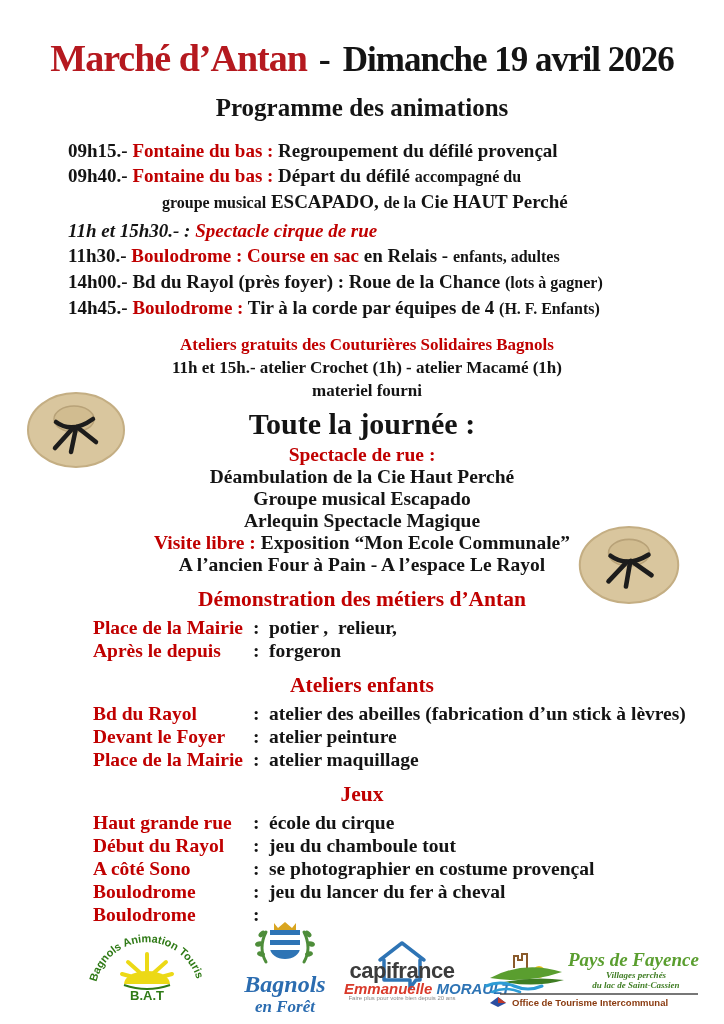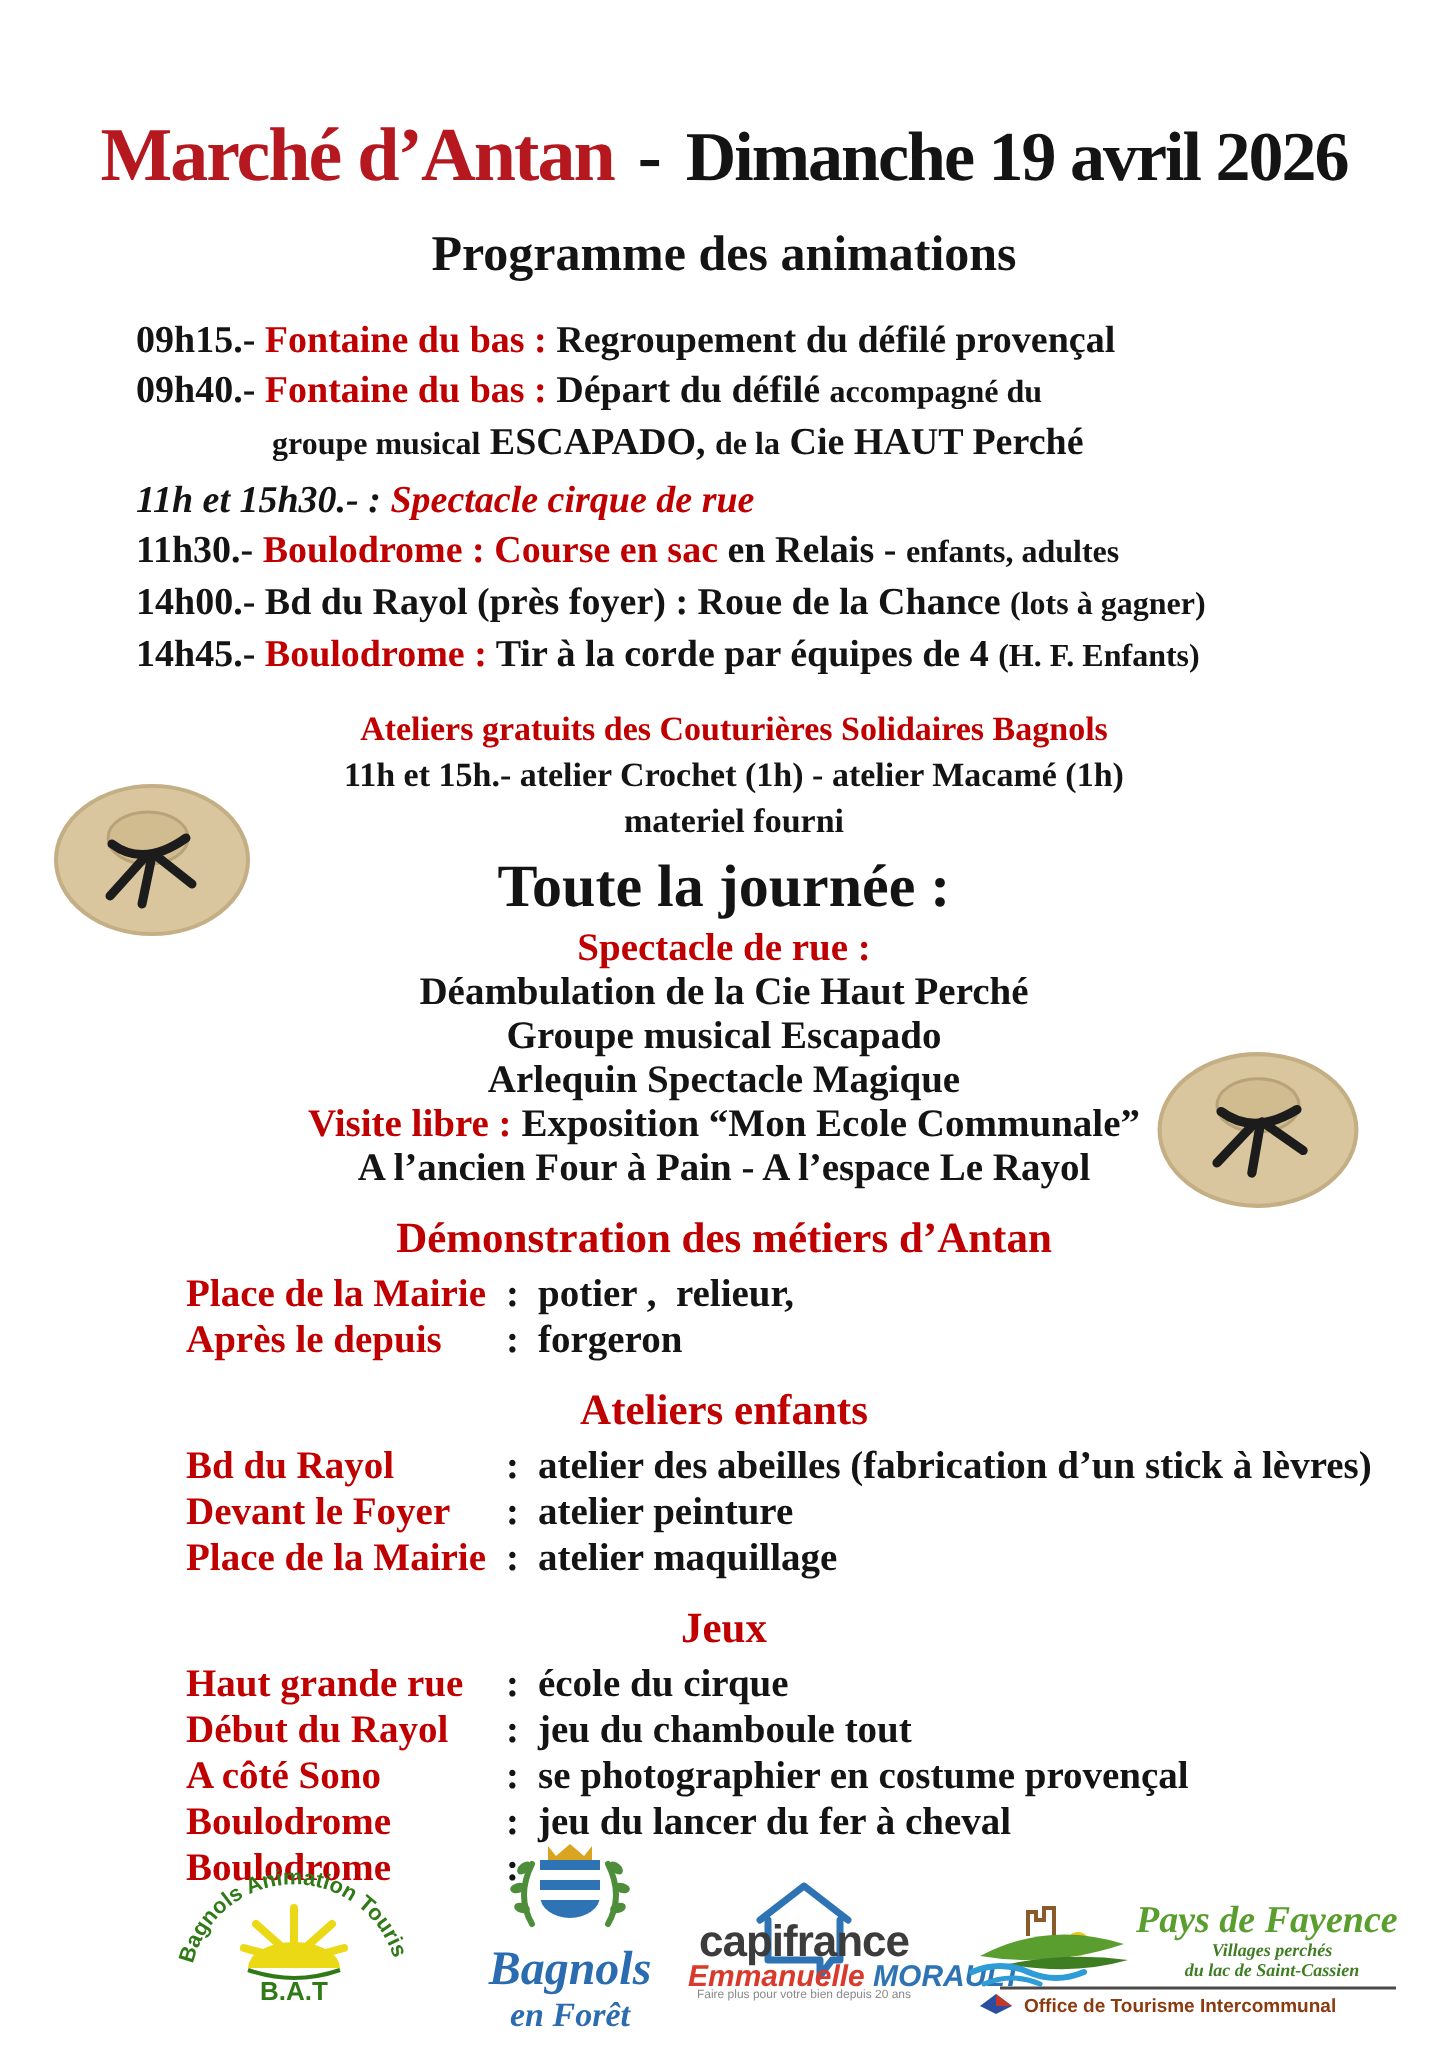--- a/index.html
+++ b/index.html
@@ -1,29 +1,29 @@
 <!DOCTYPE html>
 <html><head>
 <meta charset="utf-8">
 <style>
   html,body{margin:0;padding:0;}
   body{width:724px;height:1024px;background:#ffffff;overflow:hidden;
        font-family:"Liberation Serif","DejaVu Serif",serif;color:#141414;}
   .page{position:relative;width:724px;height:1024px;background:#fff;}
 
-  .title-row{padding-top:56px;text-align:center;font-weight:bold;white-space:nowrap;}
+  .title-row{padding-top:36px;text-align:center;font-weight:bold;white-space:nowrap;}
   .t-red{color:#b5191f;font-size:38px;letter-spacing:-1px;}
   .t-sep{color:#141414;font-size:36px;margin:0 8px;}
   .t-black{color:#141414;font-size:35px;letter-spacing:-1px;}
 
   .subtitle{margin-top:14px;text-align:center;font-size:25px;font-weight:bold;}
 
   .program{margin:16px 0 0 68px;font-size:19px;font-weight:bold;line-height:25px;}
   .p-line{white-space:nowrap;}
-  .p-cont{margin-left:68px;}
+  .p-cont{margin-left:94px;}
   .gap-before{margin-top:3px;font-style:italic;}
   .red{color:#c00000;}
   .blk{color:#141414;}
   .sm{font-size:16px;}
 
   .center-block{text-align:center;font-weight:bold;}
   .couturieres{margin-top:12px;font-size:17px;line-height:23px;padding-left:10px;}
   .couturieres .head{color:#c00000;}
 
   .big-heading{margin-top:4px;text-align:center;font-size:30px;font-weight:bold;line-height:36px;}

